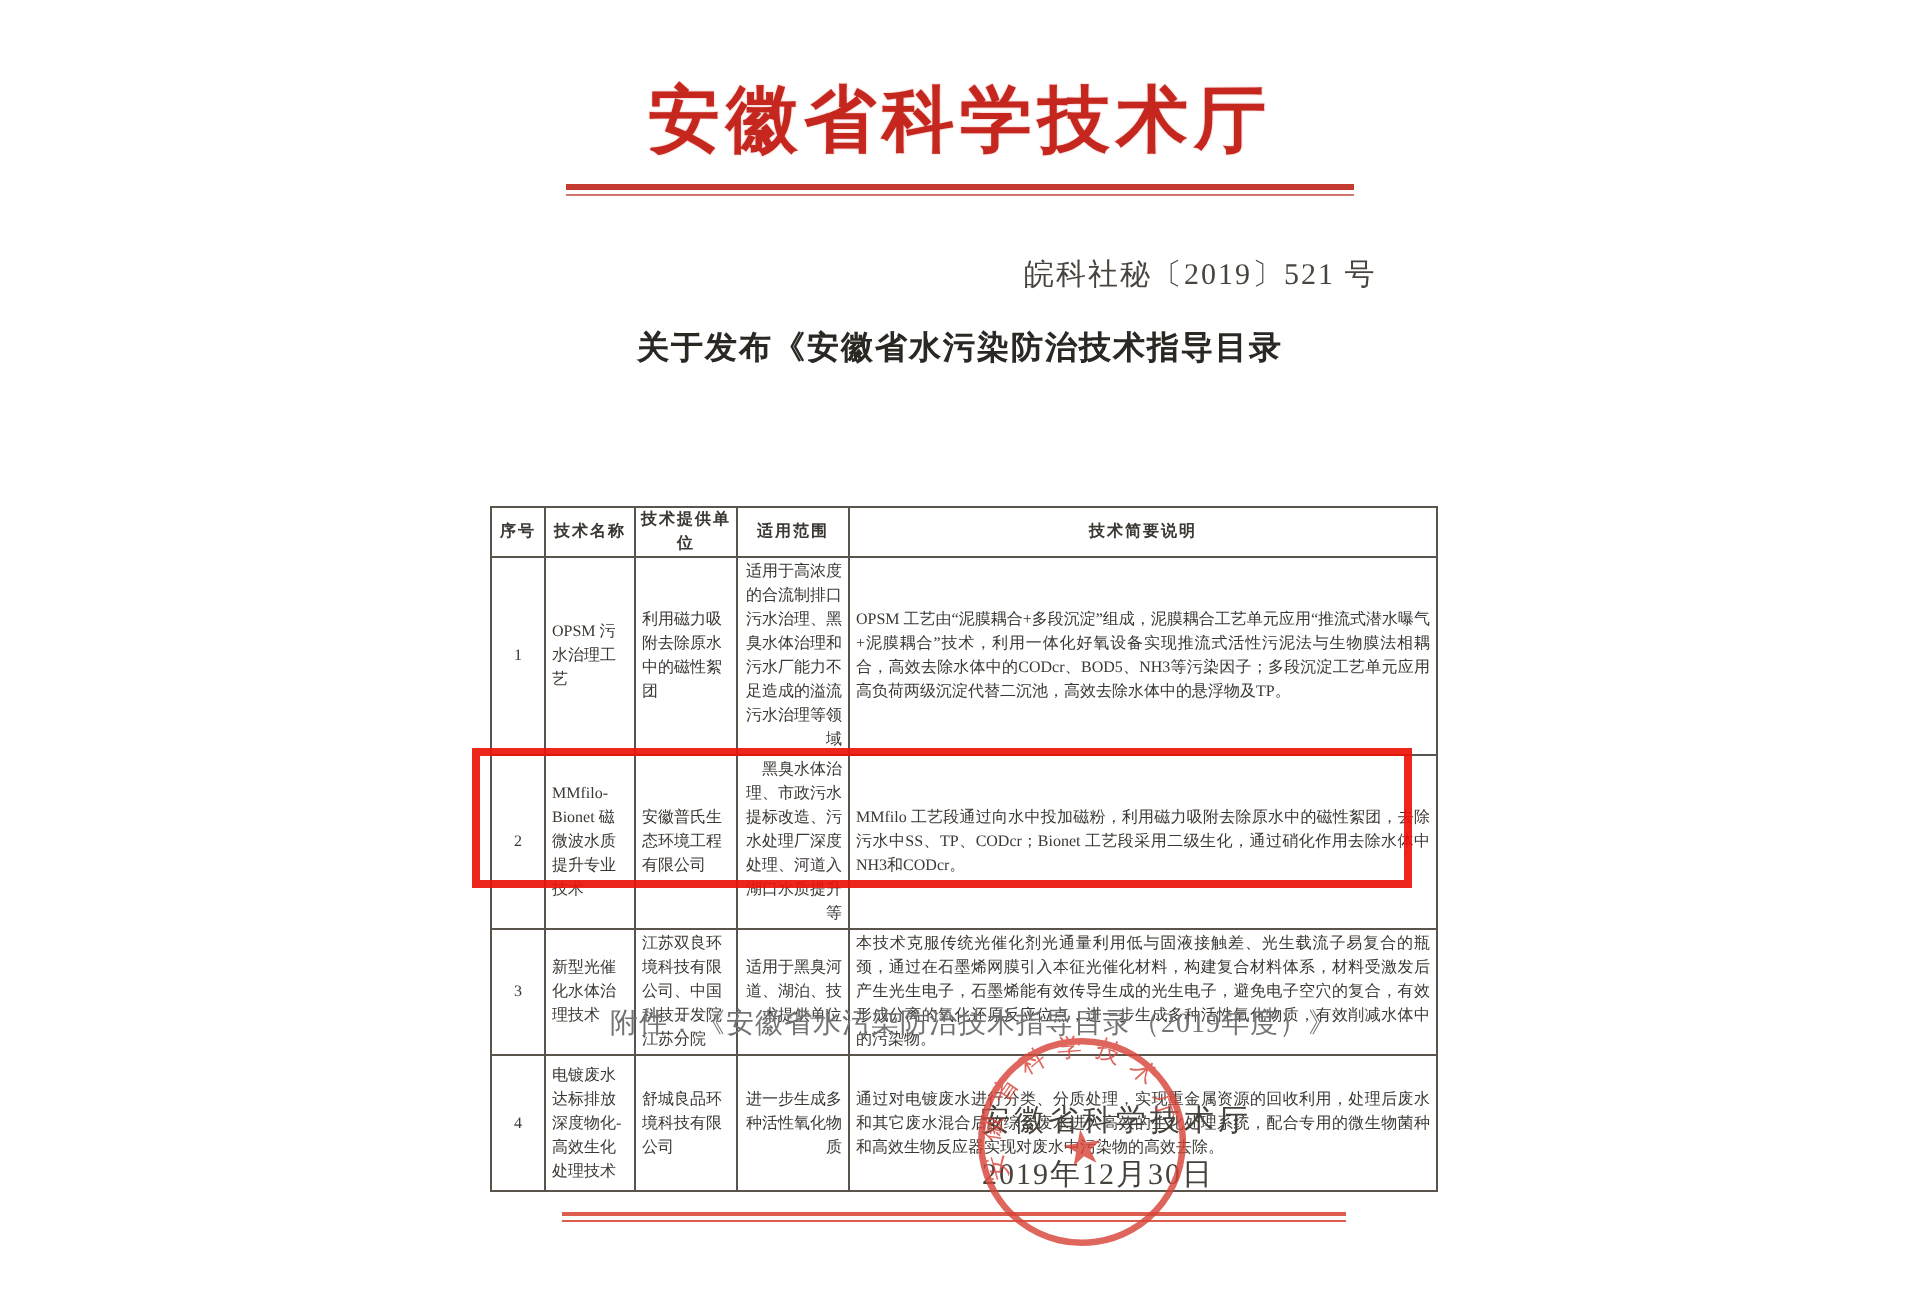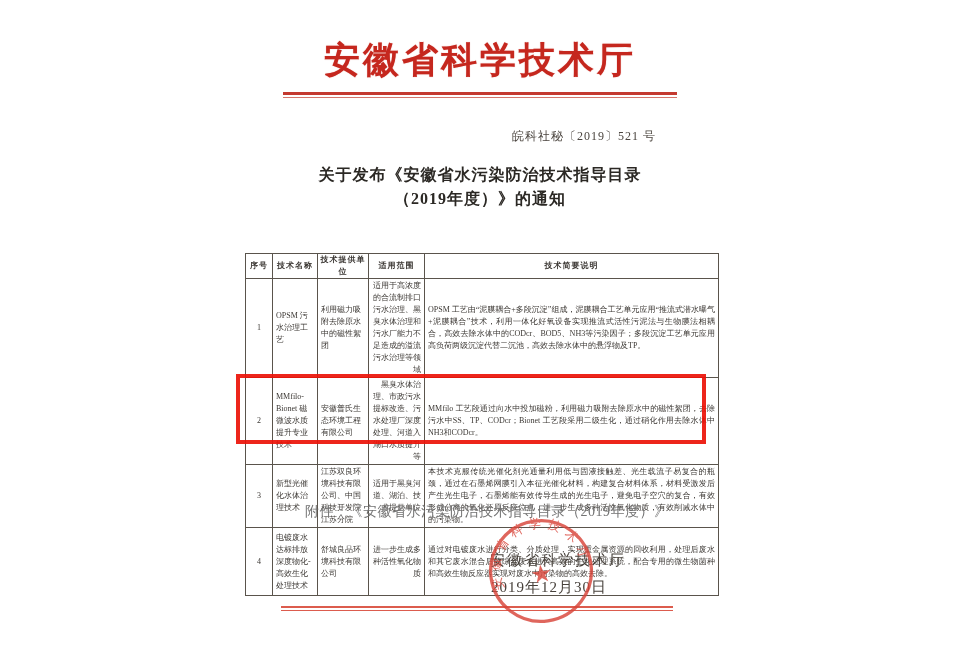--- a/index.html
+++ b/index.html
@@ -14,21 +14,21 @@
     text-align:center;font-size:36px;font-weight:bold;
     color:#c5271e;letter-spacing:3px;
     text-shadow:0 0 1px rgba(197,39,30,.45);
   }
   .rule-top{
     position:absolute;left:283px;top:92px;width:394px;height:2px;
     border-top:3px solid #c43a30;border-bottom:1px solid #d4766c;
   }
   .doc-number{
     position:absolute;left:512px;top:128px;
-    font-size:12px;color:#4a443e;letter-spacing:1px;
+    font-size:15px;color:#4a443e;letter-spacing:1px;
   }
   .notice-title{
     position:absolute;left:0;right:0;top:163px;
     text-align:center;font-weight:bold;font-size:16px;color:#2b2824;
     line-height:1.5;letter-spacing:1px;
   }
   .table-wrap{position:absolute;left:245px;top:253px;width:473px;}
   table.tech{
     border-collapse:collapse;table-layout:fixed;width:473px;
     font-size:8px;color:#3b3733;
@@ -75,21 +75,20 @@
 </head>
 <body>
 
 <div class="letterhead">安徽省科学技术厅</div>
 <div class="rule-top"></div>
 
 <div class="doc-number">皖科社秘〔2019〕521 号</div>
 
 <div class="notice-title">
   <div>关于发布《安徽省水污染防治技术指导目录</div>
-  <div>（2019年度）》的通知</div>
 </div>
 
 <div class="table-wrap">
   <table class="tech">
     <colgroup>
       <col style="width:27px">
         <col style="width:45px">
         <col style="width:51px">
         <col style="width:56px">
         <col style="width:294px">

